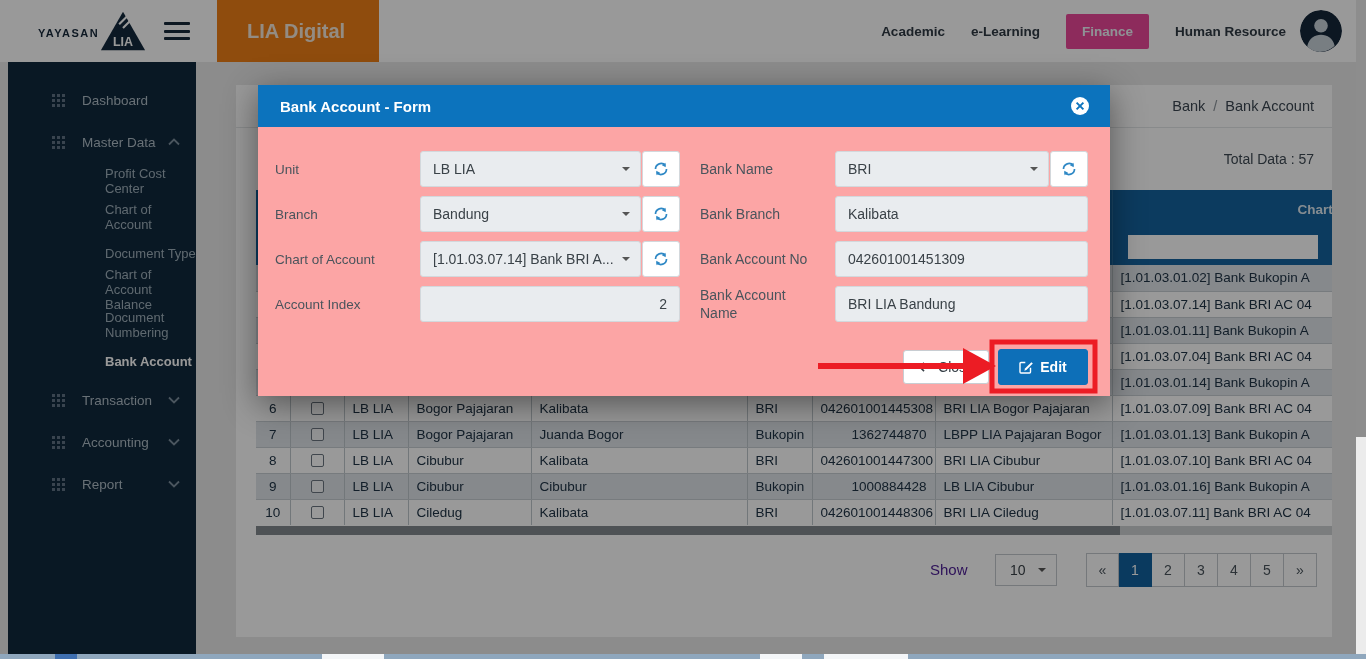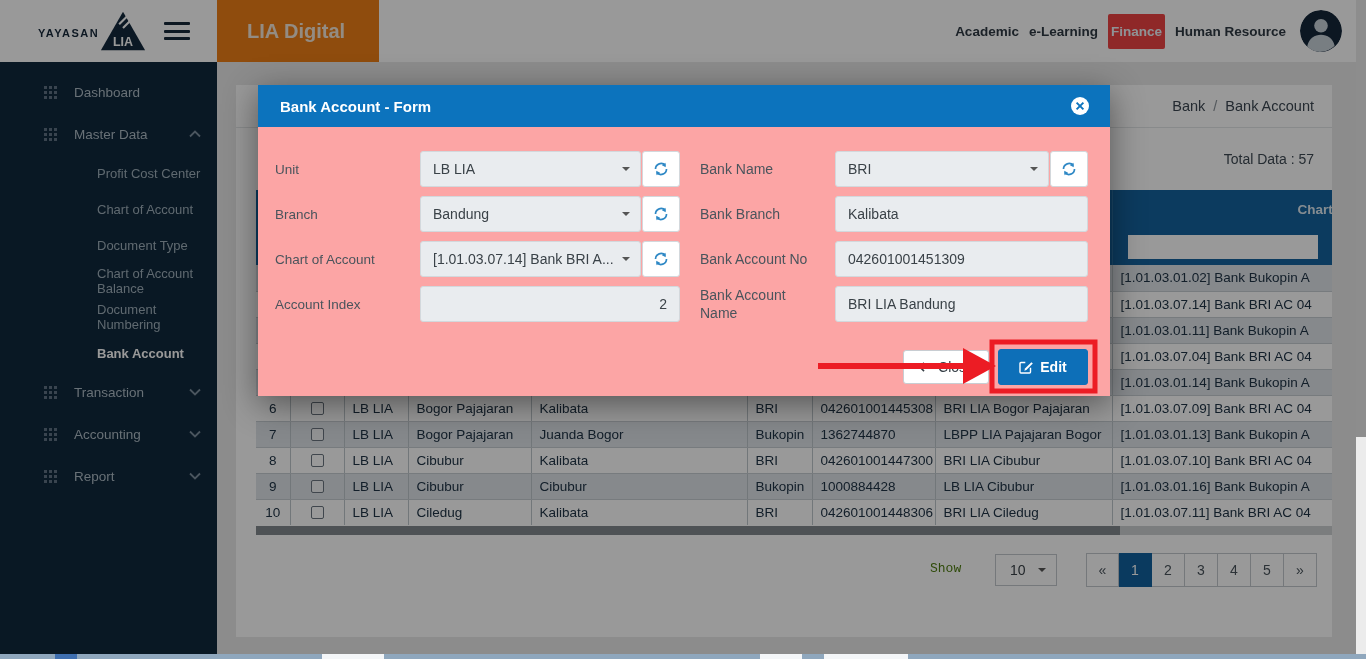--- a/index.html
+++ b/index.html
@@ -9,26 +9,26 @@
   font-family:"Liberation Sans", sans-serif; background:#e9e9e9;
 }
 
 .header { position:absolute; left:0; top:0; width:1366px; height:62px; background:#ffffff; z-index:10; }
 .brand-text { position:absolute; left:38px; top:27px; font-size:11px; letter-spacing:1.5px; color:#16283a; font-weight:700; }
 .logo-svg { position:absolute; left:99px; top:9px; }
 .hamburger { position:absolute; left:164px; top:22px; width:26px; cursor:pointer; }
 .hamburger span { display:block; height:3px; background:#16283a; margin-bottom:4.5px; border-radius:1px; }
 .app-title { position:absolute; left:217px; top:0; width:162px; height:62px; background:#ef7f16; color:#f6e9da;
   font-size:20px; font-weight:700; display:flex; align-items:center; padding-left:30px; }
-.top-nav { position:absolute; right:80px; top:0; height:62px; display:flex; align-items:center; gap:10px; }
+.top-nav { position:absolute; right:80px; top:0; height:62px; display:flex; align-items:center; gap:26px; }
 .nav-item { font-size:13.5px; color:#2f3a44; font-weight:600; cursor:pointer; white-space:nowrap; }
-.nav-item.active { background:#ef4444; color:#eef4f9; padding:10px 3px; border-radius:2px; }
+.nav-item.active { background:#ec4899; color:#eef4f9; padding:10px 16px; border-radius:2px; }
 .avatar { position:absolute; right:24px; top:10px; width:42px; height:42px; border-radius:50%; overflow:hidden; cursor:pointer; }
 
-.sidebar { position:absolute; left:0; top:62px; width:217px; height:597px; background:#10283c; z-index:5; padding-top:9px; }
+.sidebar { position:absolute; left:8px; top:62px; width:188px; height:597px; background:#10283c; z-index:5; padding-top:17px; }
 .side-item { display:flex; align-items:center; height:42px; padding-left:44px; color:#aebcc6; font-size:13.5px; cursor:pointer; position:relative; }
 .side-item .gicon { margin-right:17px; display:flex; }
 .side-item .chev { position:absolute; right:16px; display:flex; }
 .side-sub { padding-left:97px; height:36px; display:flex; align-items:center; color:#9fb0bb; font-size:13px; cursor:pointer; }
 .side-sub.active { color:#ffffff; font-weight:700; }
 
 .card { position:absolute; left:236px; top:85px; width:1096px; height:552px; background:#ffffff; z-index:6; }
 .bc-row { height:43px; border-bottom:1px solid #e3e6e8; display:flex; align-items:center; justify-content:flex-end;
   padding-right:18px; gap:8px; font-size:14.5px; color:#3c4752; }
 .bc-sep { color:#8a9299; }
@@ -39,25 +39,25 @@
 th.hdr { background:#14639e; color:#dfeaf2; height:38px; font-size:13.5px; font-weight:700; text-align:center;
   border-right:1px solid #2d76ab; overflow:hidden; white-space:nowrap; }
 th.flt { background:#14639e; height:37px; border-right:1px solid #2d76ab; }
 .flt input { width:calc(100% - 12px); margin:0 6px; height:24px; border:none; background:#fff; display:block; }
 .flt.coa input { width:190px; margin-left:14px; }
 tbody td { height:26px; padding:0 8px; border-right:1px solid #bfc6cc; border-bottom:1px solid #c7cdd2;
   overflow:hidden; white-space:nowrap; }
 tbody tr:nth-child(odd) { background:#dfe4e9; }
 tbody tr:nth-child(even) { background:#ffffff; }
 td.center { text-align:center; }
-td.right { }
+td.right { text-align:right; }
 .cb { width:13px; height:13px; border:1px solid #6b7680; border-radius:2px; margin:0 auto; background:rgba(255,255,255,.65); cursor:pointer; }
 .hscroll { position:absolute; left:20px; top:441px; width:1076px; height:9px; background:#cdd0d3; }
 .hthumb { position:absolute; left:0; top:0; height:9px; width:864px; background:#83898e; cursor:pointer; }
-.show-label { position:absolute; left:694px; top:476px; font-size:13px; color:#4d7c0f;font-family:Liberation Mono, monospace; }
+.show-label { position:absolute; left:694px; top:476px; font-size:15px; color:#4c1d95; }
 .showbox { position:absolute; left:759px; top:469px; width:62px; height:32px; border:1px solid #c3c8cd; background:#fff;
   display:flex; align-items:center; padding-left:14px; font-size:14px; color:#3a4248; cursor:pointer; }
 .caret { position:absolute; right:10px; top:50%; margin-top:-2px; border:4.5px solid transparent; border-top-color:#555; width:0; height:0; }
 .pager { position:absolute; left:850px; top:468px; display:flex; }
 .p-cell { width:33px; height:34px; border:1px solid #c3c8cd; border-left:none; display:flex; align-items:center;
   justify-content:center; font-size:14px; color:#4a545c; background:#fff; cursor:pointer; }
 .p-cell:first-child { border-left:1px solid #c3c8cd; }
 .p-cell.active { background:#11629e; border-color:#11629e; color:#fff; }
 
 .dim { position:absolute; left:0; top:0; width:1366px; height:659px; background:rgba(0,0,0,0.40); z-index:30; }

